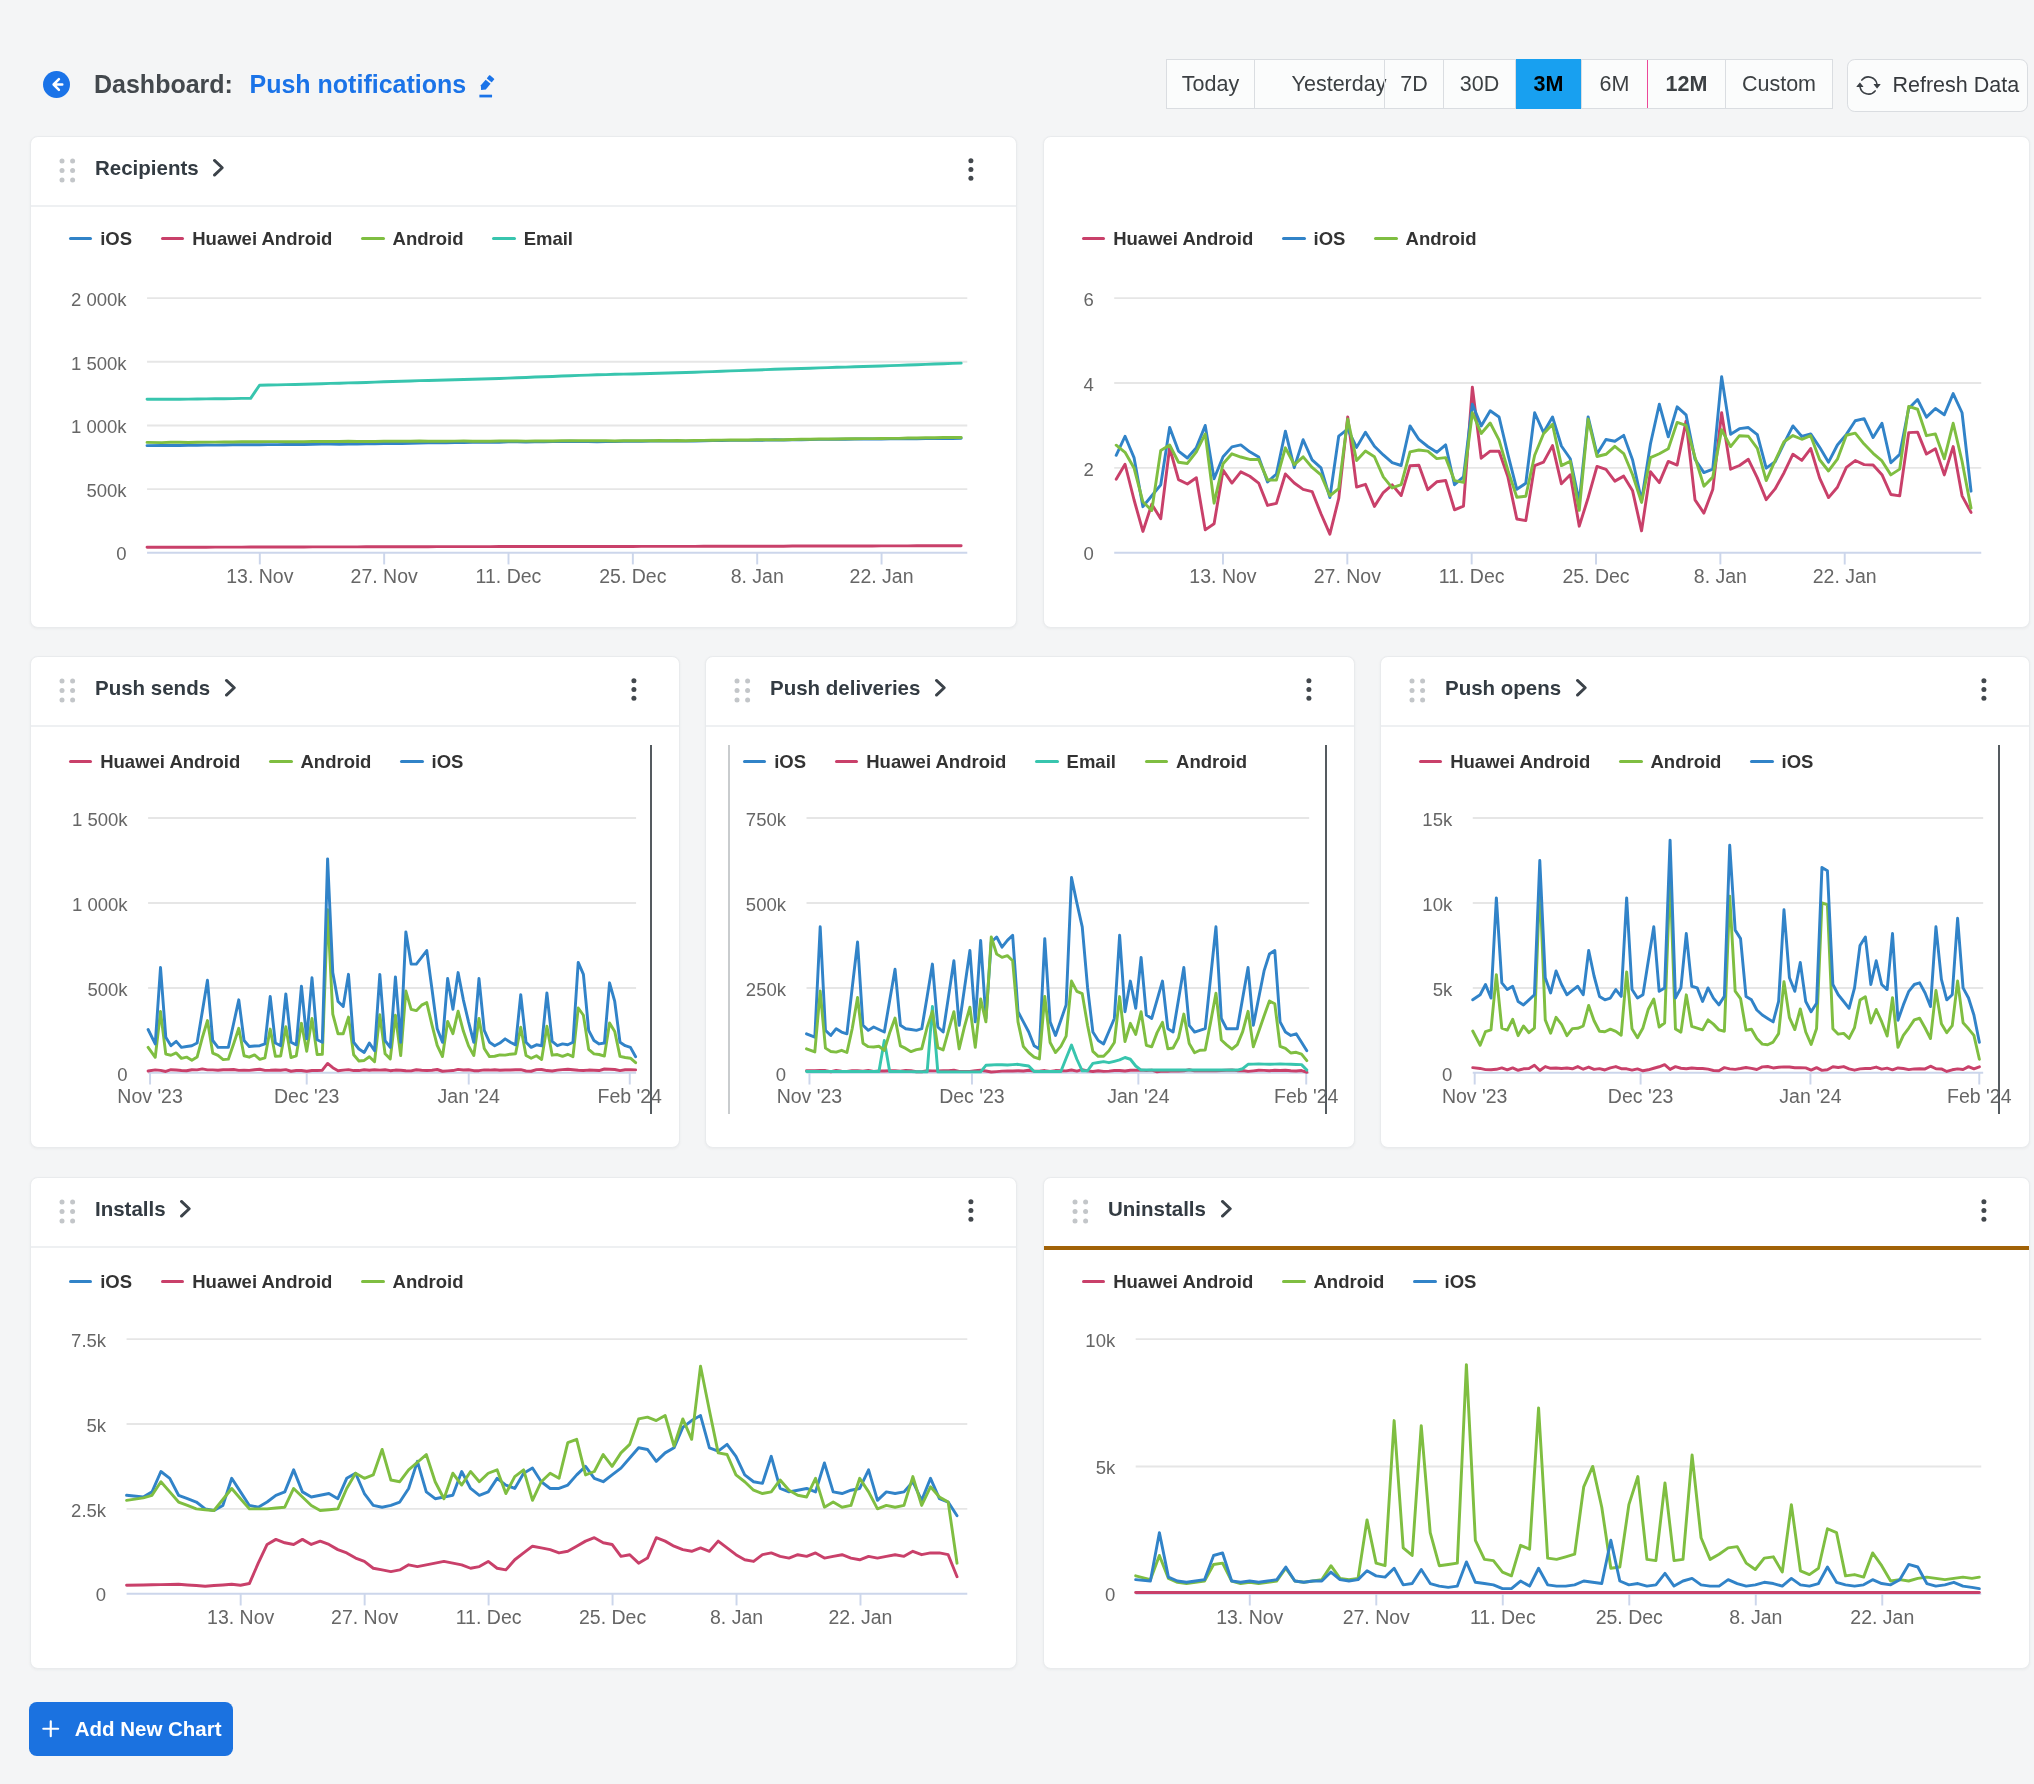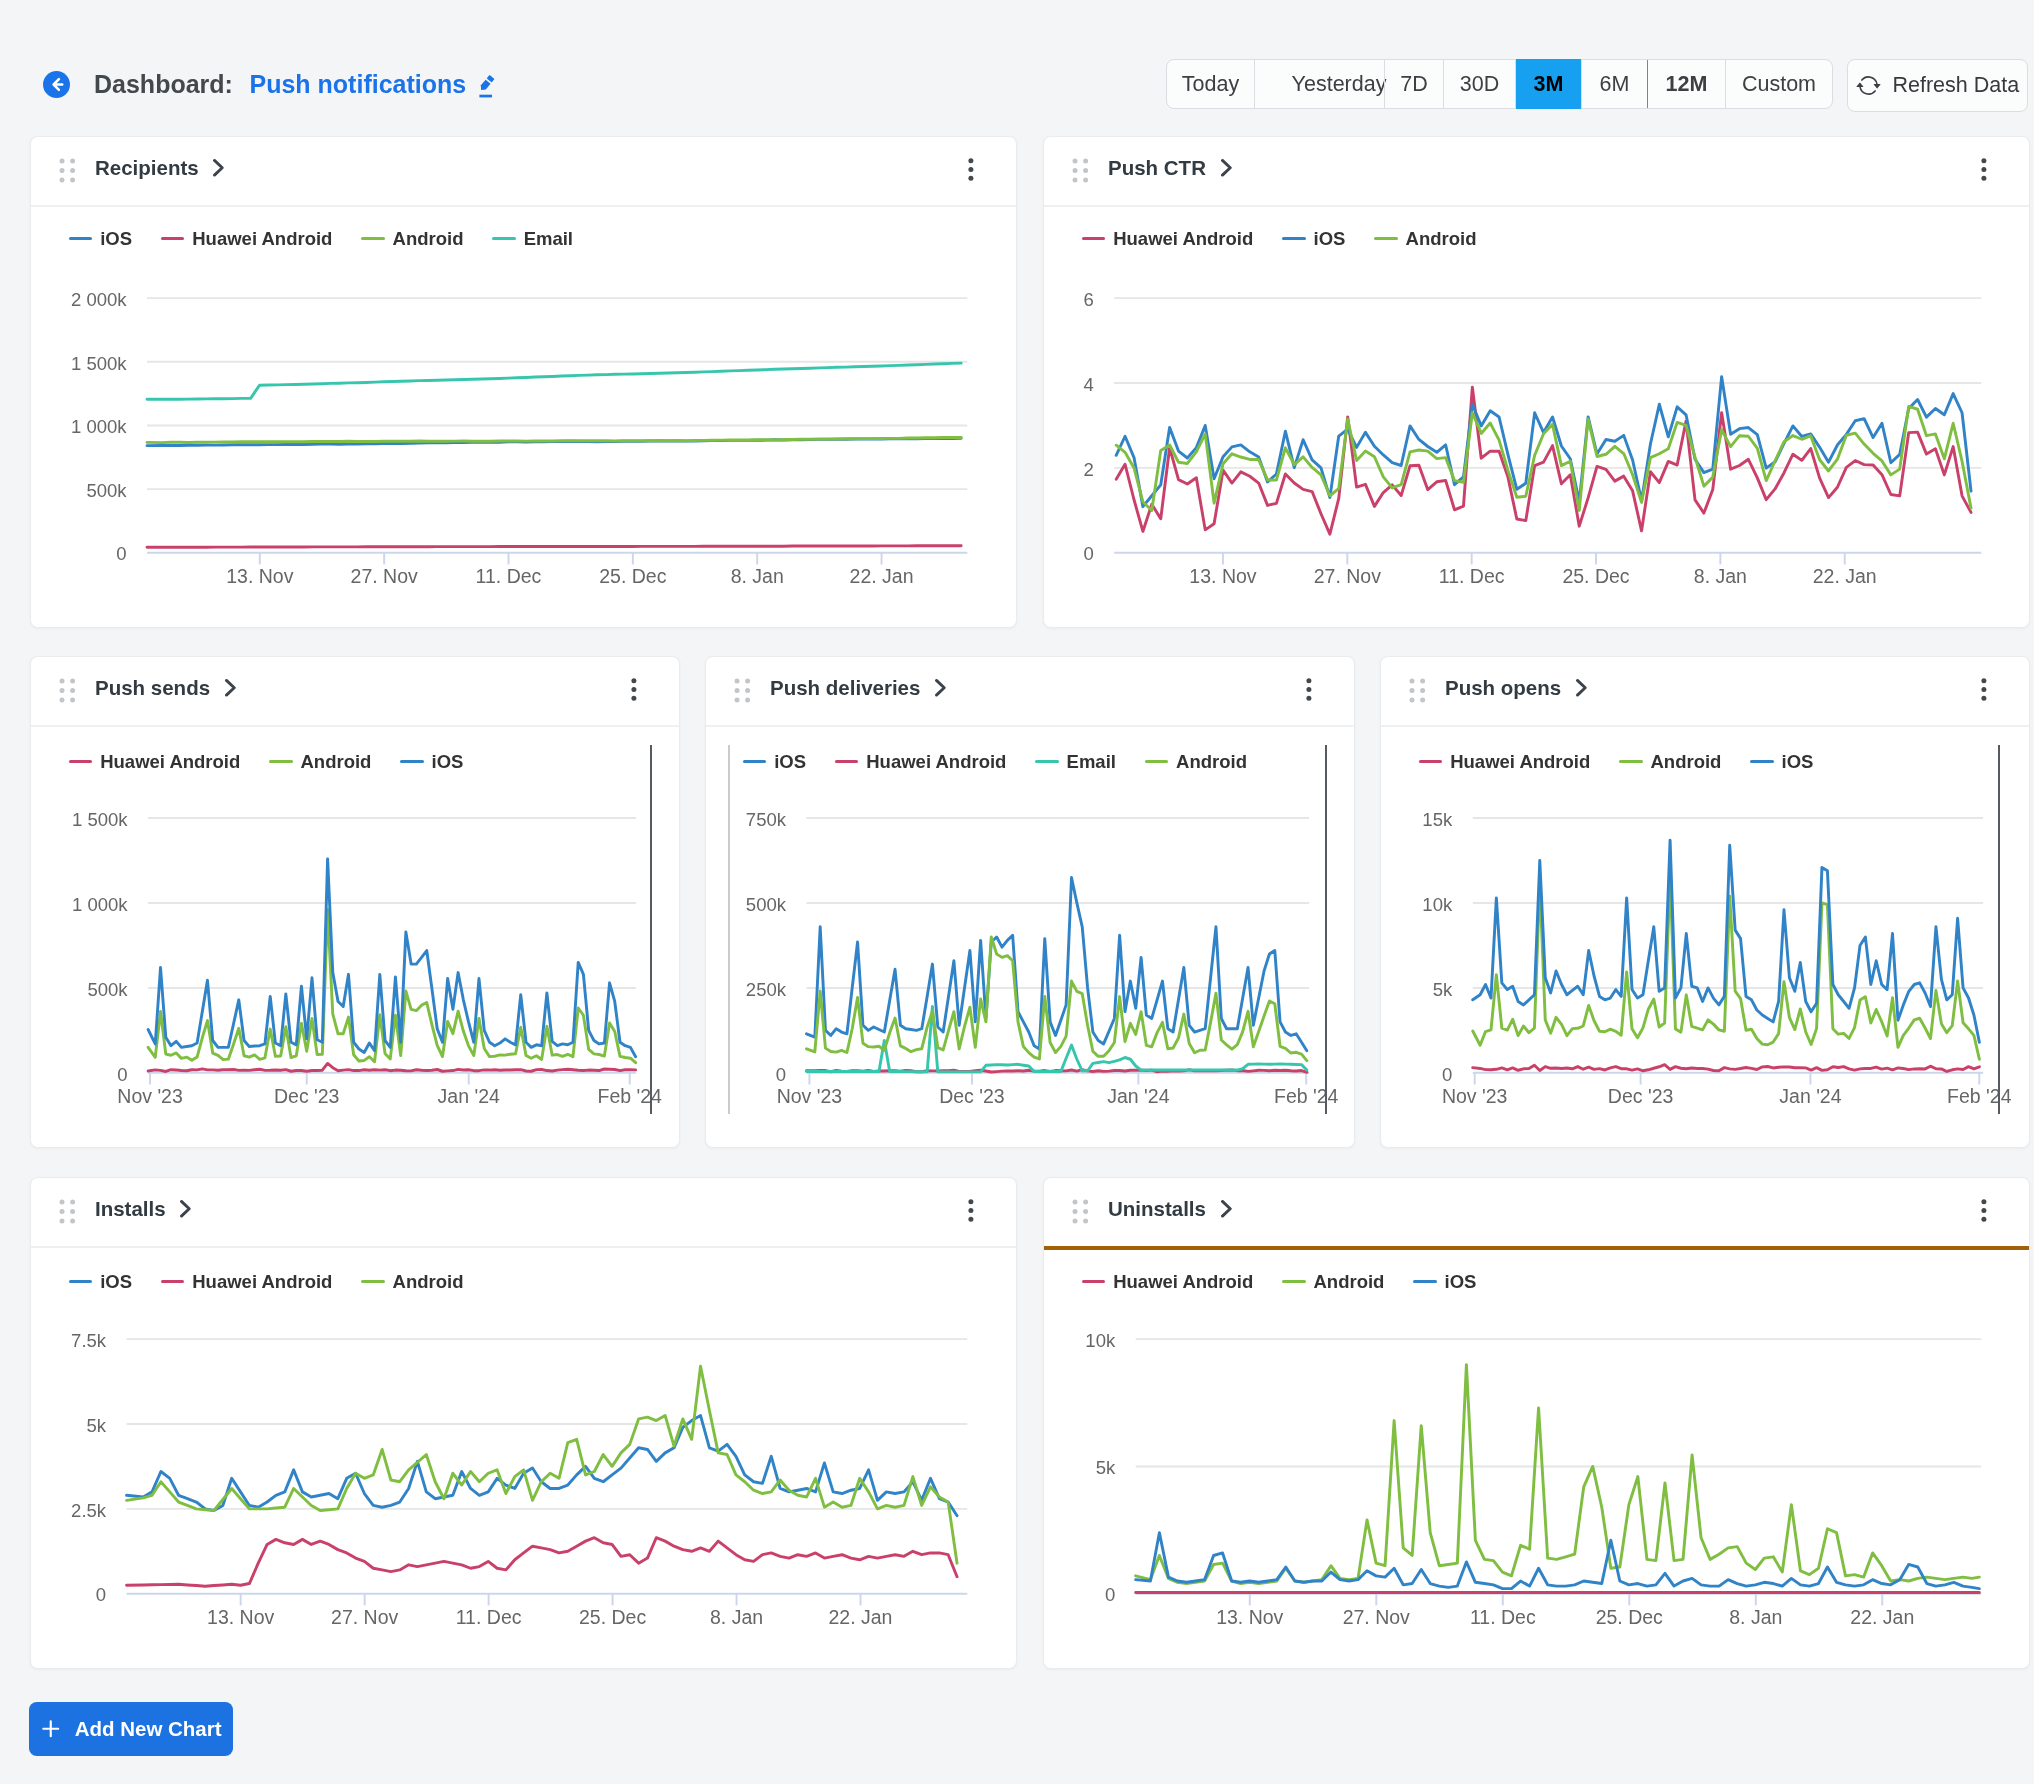--- a/index.html
+++ b/index.html
@@ -12,21 +12,21 @@
     <span style="font-size:25px;font-weight:bold;color:#43484d">Dashboard:</span>
     <span style="font-size:25px;font-weight:bold;color:#1a73e8;margin-left:16.6px">Push notifications</span>
     <svg width="23.4" height="23.4" viewBox="0 0 24 24" style="margin-left:8.8px;margin-top:4.9px">
       <g transform="rotate(40 11 9)" fill="#1a73e8">
         <rect x="8.2" y="-0.5" width="6.6" height="4.6" rx="0.6"></rect>
         <path d="M8.2 5.8 h6.6 v7.6 L11.5 17 L8.2 13.4 Z"></path>
       </g>
       <path d="M4.5 20.2 H17.5 V23 H4.5 Z" fill="#1a73e8"></path>
     </svg>
   </div>
-<div style="position:absolute;left:1166px;top:59px;height:50px;display:flex;border:1px solid #dadde1;border-radius:8px;background:#fbfcfc;box-sizing:border-box">
+<div style="position:absolute;left:1166px;top:59px;height:50px;display:flex;border:1px solid #dadde1;border-radius:0;background:#fbfcfc;box-sizing:border-box">
     <div style="width:87px;display:flex;align-items:center;justify-content:center;font-size:21.5px;box-sizing:border-box;color:#3c4043;font-weight:500;">Today</div>
     <div style="width:130px;display:flex;align-items:center;justify-content:center;font-size:21.5px;box-sizing:border-box;border-left:1px solid #dadde1;color:#3c4043;font-weight:500;padding-left:39px;">Yesterday</div>
     <div style="width:59px;display:flex;align-items:center;justify-content:center;font-size:21.5px;box-sizing:border-box;border-left:1px solid #dadde1;color:#3c4043;font-weight:500;">7D</div>
     <div style="width:72px;display:flex;align-items:center;justify-content:center;font-size:21.5px;box-sizing:border-box;border-left:1px solid #dadde1;color:#3c4043;font-weight:500;">30D</div>
     <div style="width:66px;display:flex;align-items:center;justify-content:center;font-size:21.5px;box-sizing:border-box;border-left:1px solid #dadde1;background:#18a0f0;color:#000000;font-weight:bold;margin:-1px 0;height:50px;">3M</div>
     <div style="width:66px;display:flex;align-items:center;justify-content:center;font-size:21.5px;box-sizing:border-box;border-left:1px solid #dadde1;color:#3c4043;font-weight:500;">6M</div>
     <div style="width:78px;display:flex;align-items:center;justify-content:center;font-size:21.5px;box-sizing:border-box;border-left:1px solid #ec4899;color:#3c4043;font-weight:700;">12M</div>
     <div style="width:107px;display:flex;align-items:center;justify-content:center;font-size:21.5px;box-sizing:border-box;border-left:1px solid #dadde1;color:#3c4043;font-weight:500;">Custom</div>
   </div>
 <div style="position:absolute;left:1847px;top:59px;width:181px;height:53px;border:1px solid #dadde1;border-radius:7.8px;background:#fbfcfc;display:flex;align-items:center;justify-content:center;font-size:21.5px;color:#36393d;font-weight:500;box-sizing:border-box"><svg width="25" height="25" viewBox="0 0 16 16" fill="#3a3f44" style="margin-right:11.7px">
@@ -110,38 +110,20 @@
       <line x1="566.0" y1="426" x2="566.0" y2="438" stroke="#ccd6eb" stroke-width="2"></line>
       <text x="566.0" y="457" text-anchor="middle" font-size="20" fill="#666666">25. Dec</text>
       <line x1="693.5" y1="426" x2="693.5" y2="438" stroke="#ccd6eb" stroke-width="2"></line>
       <text x="693.5" y="457" text-anchor="middle" font-size="20" fill="#666666">8. Jan</text>
       <line x1="821.0" y1="426" x2="821.0" y2="438" stroke="#ccd6eb" stroke-width="2"></line>
       <text x="821.0" y="457" text-anchor="middle" font-size="20" fill="#666666">22. Jan</text>
       <polyline fill="none" stroke="#c9406a" stroke-width="3" stroke-linejoin="round" stroke-linecap="round" points="74.0,350.6 83.1,335.3 92.3,371.7 101.4,404.2 110.5,376.3 119.7,391.2 128.8,318.4 137.9,351.1 147.0,355.5 156.2,349.1 165.3,402.6 174.4,396.4 183.6,341.4 192.7,354.6 201.8,343.1 211.0,347.6 220.1,354.6 229.2,377.5 238.3,375.4 247.5,345.3 256.6,354.6 265.7,361.1 274.9,363.3 284.0,386.1 293.1,407.0 302.2,370.4 311.4,286.8 320.5,358.7 329.6,355.9 338.8,378.5 347.9,364.3 357.0,356.4 366.2,367.4 375.3,336.8 384.4,336.3 393.5,361.4 402.7,353.3 411.8,351.9 420.9,382.0 430.1,378.3 439.2,256.4 448.3,329.1 457.5,321.9 466.6,321.9 475.7,348.5 484.8,391.5 494.0,393.1 503.1,336.6 512.2,333.1 521.4,316.2 530.5,355.4 539.6,346.1 548.8,398.8 557.9,369.8 567.0,337.5 576.2,340.6 585.3,352.6 594.4,347.5 603.5,362.6 612.7,403.6 621.8,343.0 630.9,354.2 640.1,332.4 649.2,336.1 658.3,291.1 667.5,371.8 676.6,385.4 685.7,361.3 694.8,282.5 704.0,340.4 713.1,336.6 722.2,330.2 731.4,349.3 740.5,371.6 749.6,360.6 758.8,344.0 767.9,325.0 777.0,331.3 786.1,319.2 795.3,349.6 804.4,369.5 813.5,358.9 822.7,338.5 831.8,331.5 840.9,335.7 850.1,336.0 859.2,346.0 868.3,366.3 877.4,367.7 886.6,302.9 895.7,302.4 904.8,324.9 914.0,319.4 923.1,346.2 932.2,317.2 941.3,367.7 950.5,384.7"></polyline>
       <polyline fill="none" stroke="#3183c8" stroke-width="3" stroke-linejoin="round" stroke-linecap="round" points="74.0,326.1 83.1,306.6 92.3,328.5 101.4,378.8 110.5,367.6 119.7,356.4 128.8,297.5 137.9,321.8 147.0,328.9 156.2,318.3 165.3,295.5 174.4,350.2 183.6,327.6 192.7,317.5 201.8,315.5 211.0,322.6 220.1,327.9 229.2,353.5 238.3,345.3 247.5,301.4 256.6,338.8 265.7,310.2 274.9,330.8 284.0,339.1 293.1,369.5 302.2,306.4 311.4,299.3 320.5,318.0 329.6,302.6 338.8,316.9 347.9,325.8 357.0,333.7 366.2,336.6 375.3,296.0 384.4,309.9 393.5,317.1 402.7,323.1 411.8,315.4 420.9,356.3 430.1,348.3 439.2,273.8 448.3,296.0 457.5,280.5 466.6,286.9 475.7,325.4 484.8,361.0 494.0,354.8 503.1,282.5 512.2,302.8 521.4,286.9 530.5,316.6 539.6,329.7 548.8,373.8 557.9,286.8 567.0,324.8 576.2,309.9 585.3,311.7 594.4,305.7 603.5,331.0 612.7,372.6 621.8,314.5 630.9,273.8 640.1,307.2 649.2,276.4 658.3,284.6 667.5,330.2 676.6,343.9 685.7,340.4 694.8,245.5 704.0,304.5 713.1,298.8 722.2,297.7 731.4,305.0 740.5,339.3 749.6,332.8 758.8,313.9 767.9,296.0 777.0,306.8 786.1,304.2 795.3,318.0 804.4,333.2 813.5,315.6 822.7,304.7 831.8,290.7 840.9,288.6 850.1,307.9 859.2,293.3 868.3,333.8 877.4,325.2 886.6,278.2 895.7,268.9 904.8,287.0 914.0,278.1 923.1,284.6 932.2,262.9 941.3,282.5 950.5,362.9"></polyline>
       <polyline fill="none" stroke="#7fbe41" stroke-width="3" stroke-linejoin="round" stroke-linecap="round" points="74.0,315.8 83.1,323.1 92.3,339.1 101.4,373.8 110.5,382.7 119.7,321.1 128.8,315.6 137.9,333.3 147.0,334.5 156.2,322.6 165.3,304.2 174.4,375.2 183.6,334.8 192.7,324.6 201.8,327.9 211.0,330.4 220.1,330.5 229.2,351.4 238.3,351.6 247.5,318.5 256.6,335.8 265.7,327.7 274.9,338.6 284.0,346.3 293.1,367.6 302.2,360.2 311.4,289.0 320.5,331.5 329.6,321.8 338.8,327.6 347.9,348.3 357.0,359.6 366.2,356.2 375.3,322.6 384.4,320.7 393.5,321.9 402.7,329.5 411.8,328.5 420.9,352.1 430.1,353.9 439.2,282.5 448.3,303.7 457.5,293.0 466.6,310.6 475.7,341.6 484.8,369.2 494.0,368.1 503.1,326.1 512.2,304.0 521.4,294.4 530.5,336.7 539.6,332.2 548.8,382.6 557.9,289.0 567.0,327.4 576.2,325.1 585.3,316.9 594.4,324.3 603.5,346.1 612.7,374.4 621.8,328.6 630.9,324.5 640.1,319.4 649.2,292.4 658.3,295.5 667.5,328.1 676.6,357.8 685.7,348.5 694.8,299.9 704.0,317.2 713.1,306.0 722.2,306.6 731.4,319.1 740.5,352.1 749.6,331.7 758.8,312.2 767.9,305.9 777.0,309.7 786.1,306.0 795.3,330.7 804.4,342.2 813.5,330.1 822.7,305.6 831.8,303.4 840.9,314.6 850.1,324.1 859.2,331.9 868.3,346.2 877.4,340.3 886.6,276.0 895.7,278.9 904.8,306.0 914.0,304.2 923.1,329.7 932.2,293.3 941.3,332.2 950.5,380.3"></polyline>
     </svg>
-    <div style="position:absolute;left:0;top:0;width:100%;height:68px;border-bottom:2px solid #eef0f2">
-      <svg width="17.6" height="25" viewBox="0 0 18 26" style="position:absolute;left:28px;top:20.5px">
-        <circle cx="3" cy="3" r="2.6" fill="#c3c6c9"></circle>
-        <circle cx="3" cy="13" r="2.6" fill="#c3c6c9"></circle>
-        <circle cx="3" cy="23" r="2.6" fill="#c3c6c9"></circle>
-        <circle cx="14" cy="3" r="2.6" fill="#c3c6c9"></circle>
-        <circle cx="14" cy="13" r="2.6" fill="#c3c6c9"></circle>
-        <circle cx="14" cy="23" r="2.6" fill="#c3c6c9"></circle>
-      </svg>
-      <div style="position:absolute;left:64px;top:18.5px;display:flex;align-items:center;font-size:20.5px;font-weight:bold;color:#333b42">Push CTR<svg width="12.7" height="21.5" viewBox="0 0 13 22" style="margin-left:13.7px">
-          <path d="M2.5 3.5 L10.5 11 L2.5 18.5" fill="none" stroke="#3c434a" stroke-width="3" stroke-linecap="round" stroke-linejoin="round"></path>
-        </svg></div>
-      <svg width="7.8" height="25" viewBox="0 0 8 26" style="position:absolute;right:41px;top:19.5px">
-        <circle cx="4" cy="4" r="2.6" fill="#43484d"></circle>
-        <circle cx="4" cy="13" r="2.6" fill="#43484d"></circle>
-        <circle cx="4" cy="22" r="2.6" fill="#43484d"></circle>
-      </svg>
-    </div>
     <div style="position:absolute;left:38px;top:86px;display:flex;align-items:center;height:31px">
       <div style="width:23.4px;height:2.9px;border-radius:2px;background:#c9406a;margin-left:0px"></div>
       <div style="margin-left:7.8px;font-size:18.5px;font-weight:bold;color:#333333;white-space:nowrap">Huawei Android</div>
       <div style="width:23.4px;height:2.9px;border-radius:2px;background:#3183c8;margin-left:29px"></div>
       <div style="margin-left:7.8px;font-size:18.5px;font-weight:bold;color:#333333;white-space:nowrap">iOS</div>
       <div style="width:23.4px;height:2.9px;border-radius:2px;background:#7fbe41;margin-left:29px"></div>
       <div style="margin-left:7.8px;font-size:18.5px;font-weight:bold;color:#333333;white-space:nowrap">Android</div>
     </div>
   </div>
 <div style="position:absolute;left:30px;top:656px;width:650px;height:492px;background:#fff;border:1px solid #e9ebed;border-radius:7.8px;box-shadow:0 1px 2.9px rgba(40,50,60,.05);box-sizing:border-box;overflow:hidden">

